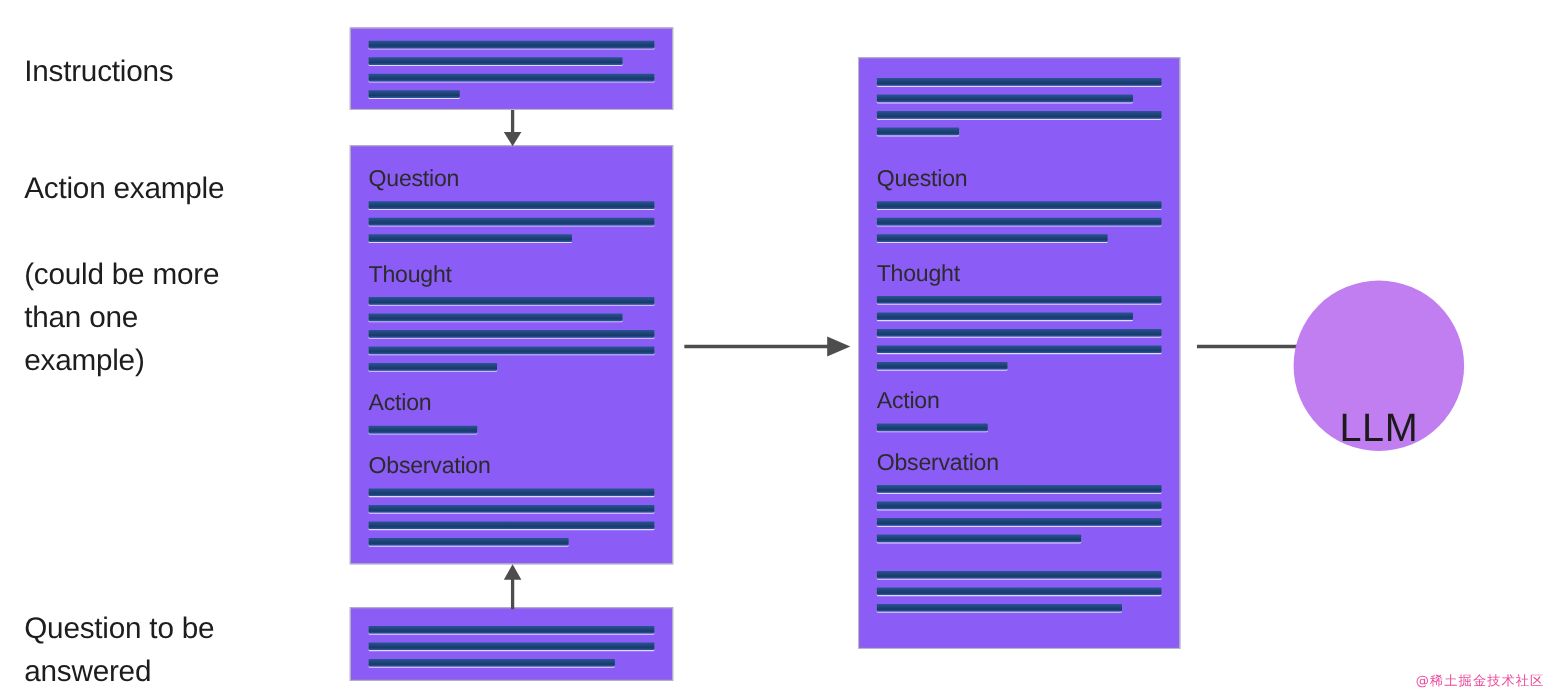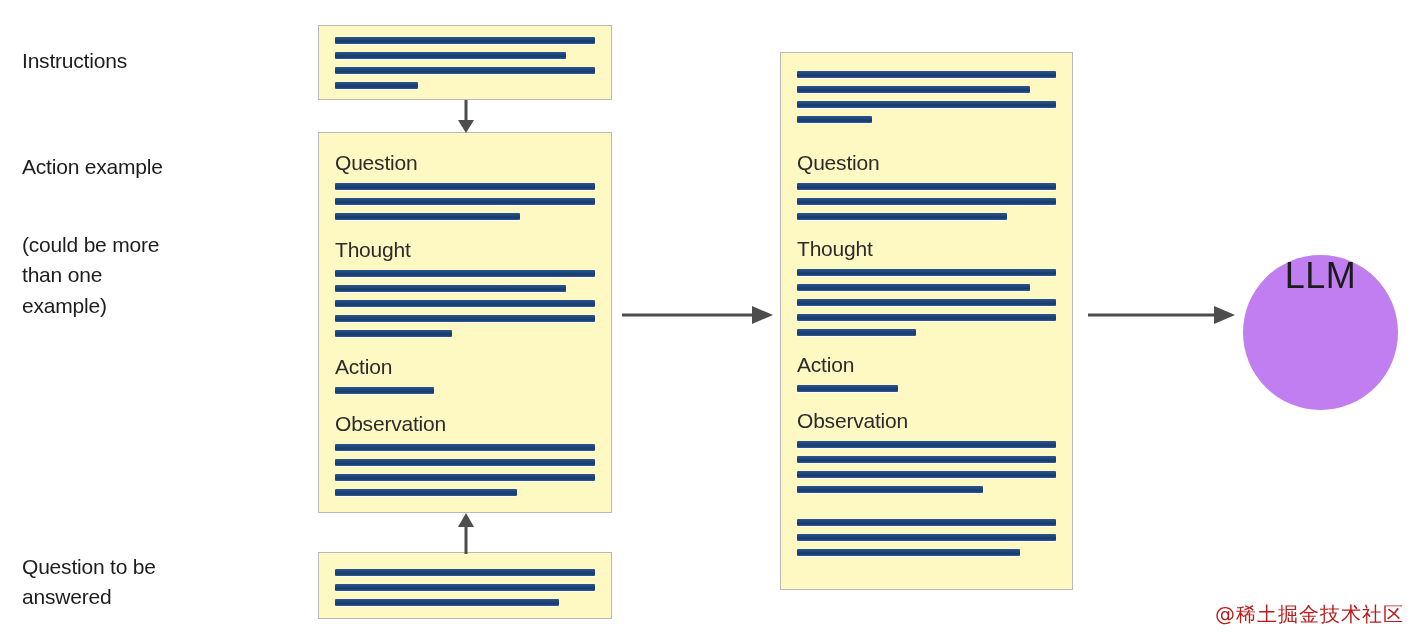--- a/index.html
+++ b/index.html
@@ -12,36 +12,36 @@
     height: 636px;
     position: relative;
     overflow: hidden;
     font-family: "Liberation Sans", sans-serif;
     color: #2b2b2b;
   }
 
   
   .side-label {
     position: absolute;
-    font-size: 21px;
+    font-size: 27px;
     line-height: 1.45;
     color: #1d1d1d;
     font-family: "Liberation Sans", sans-serif;
     letter-spacing: -0.2px;
     white-space: pre-line;
   }
   #label-instructions { left: 22px; top: 46px; }
   #label-react        { left: 22px; top: 152px; }
   #label-more         { left: 22px; top: 230px; width: 250px; }
   #label-question     { left: 22px; top: 552px; width: 260px; }
 
   
   .box {
     position: absolute;
-    background: #fef9c3;
+    background: #8b5cf6;
     border: 1px solid #b9b9b9;
     box-sizing: border-box;
   }
   #box-instructions { left: 318px; top: 25px;  width: 294px; height: 75px; }
   #box-react        { left: 318px; top: 132px; width: 294px; height: 381px; }
   #box-userq        { left: 318px; top: 552px; width: 294px; height: 67px; }
   #box-full         { left: 780px; top: 52px;  width: 293px; height: 538px; }
 
   .box-inner {
     position: absolute;
@@ -76,44 +76,44 @@
   
   .arrow { position: absolute; }
   #arrow-down-instr { left: 452px; top: 100px;  width: 28px; height: 34px; }
   #arrow-up-userq   { left: 452px; top: 512px;  width: 28px; height: 42px; }
   #arrow-mid        { left: 622px; top: 302px;  width: 152px; height: 26px; }
   #arrow-llm        { left: 1088px; top: 302px; width: 148px; height: 26px; }
 
   
   #llm-node {
     position: absolute;
-    left: 1243px;
+    left: 1176px;
     top: 255px;
     width: 155px;
     height: 155px;
     border-radius: 50%;
     background: #c07ef0;
     display: flex;
-    align-items: flex-start;
+    align-items: flex-end;
     justify-content: center;
   }
   #llm-label {
     font-size: 36px;
     color: #1b1b1b;
     font-family: "Liberation Sans", sans-serif;
     letter-spacing: 0.5px;
   }
 
   
   #watermark {
     position: absolute;
     right: 14px;
     bottom: 8px;
-    font-size: 20px;
-    color: #b91c1c;
+    font-size: 12px;
+    color: #ec4899;
     font-family: "DejaVu Sans", sans-serif;
     letter-spacing: 1px;
   }
 </style>
 </head>
 <body>
 
 <div class="side-label" id="label-instructions">Instructions</div>
 
 <div class="side-label" id="label-react">Action example</div>

